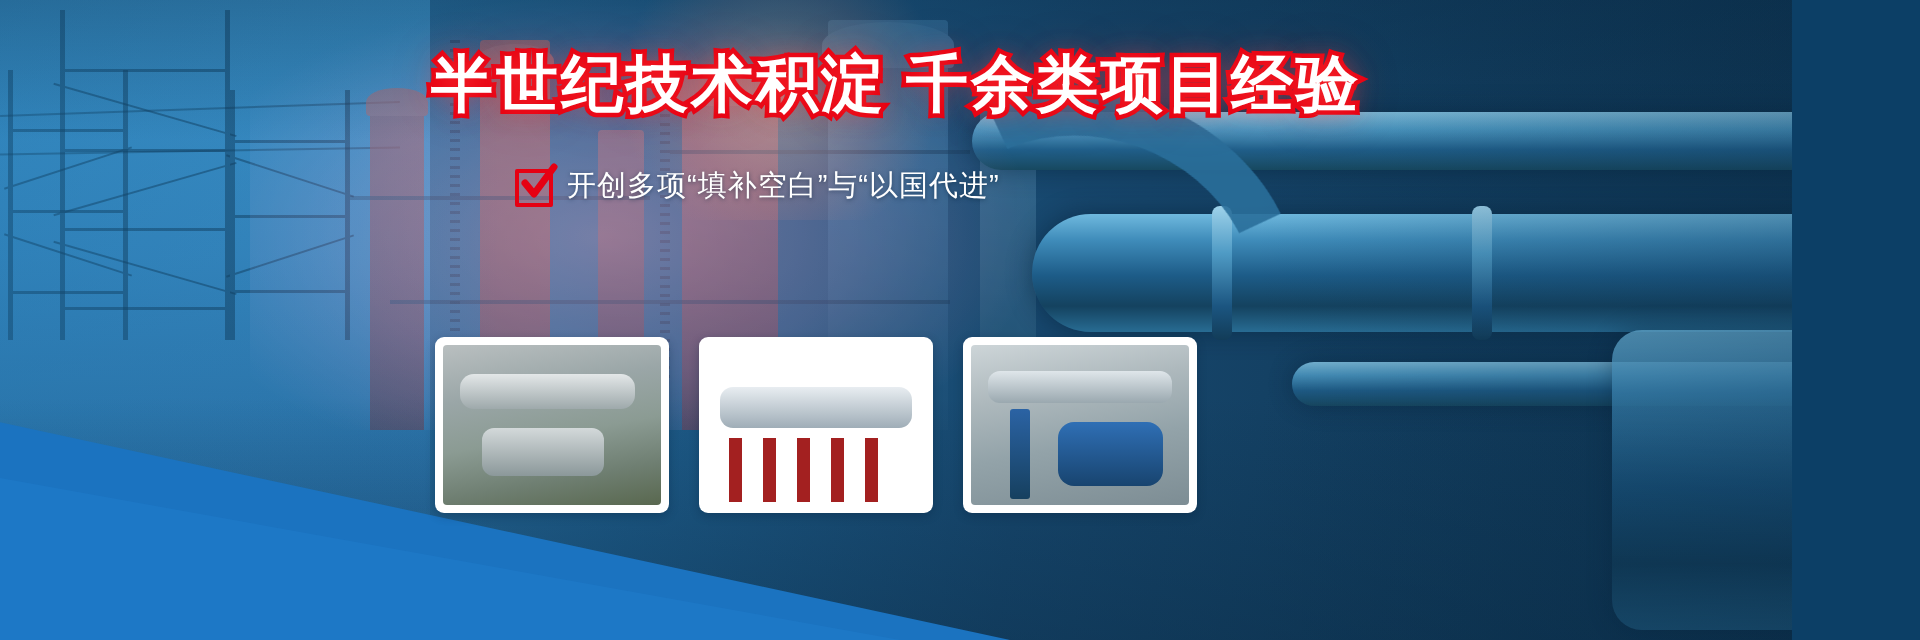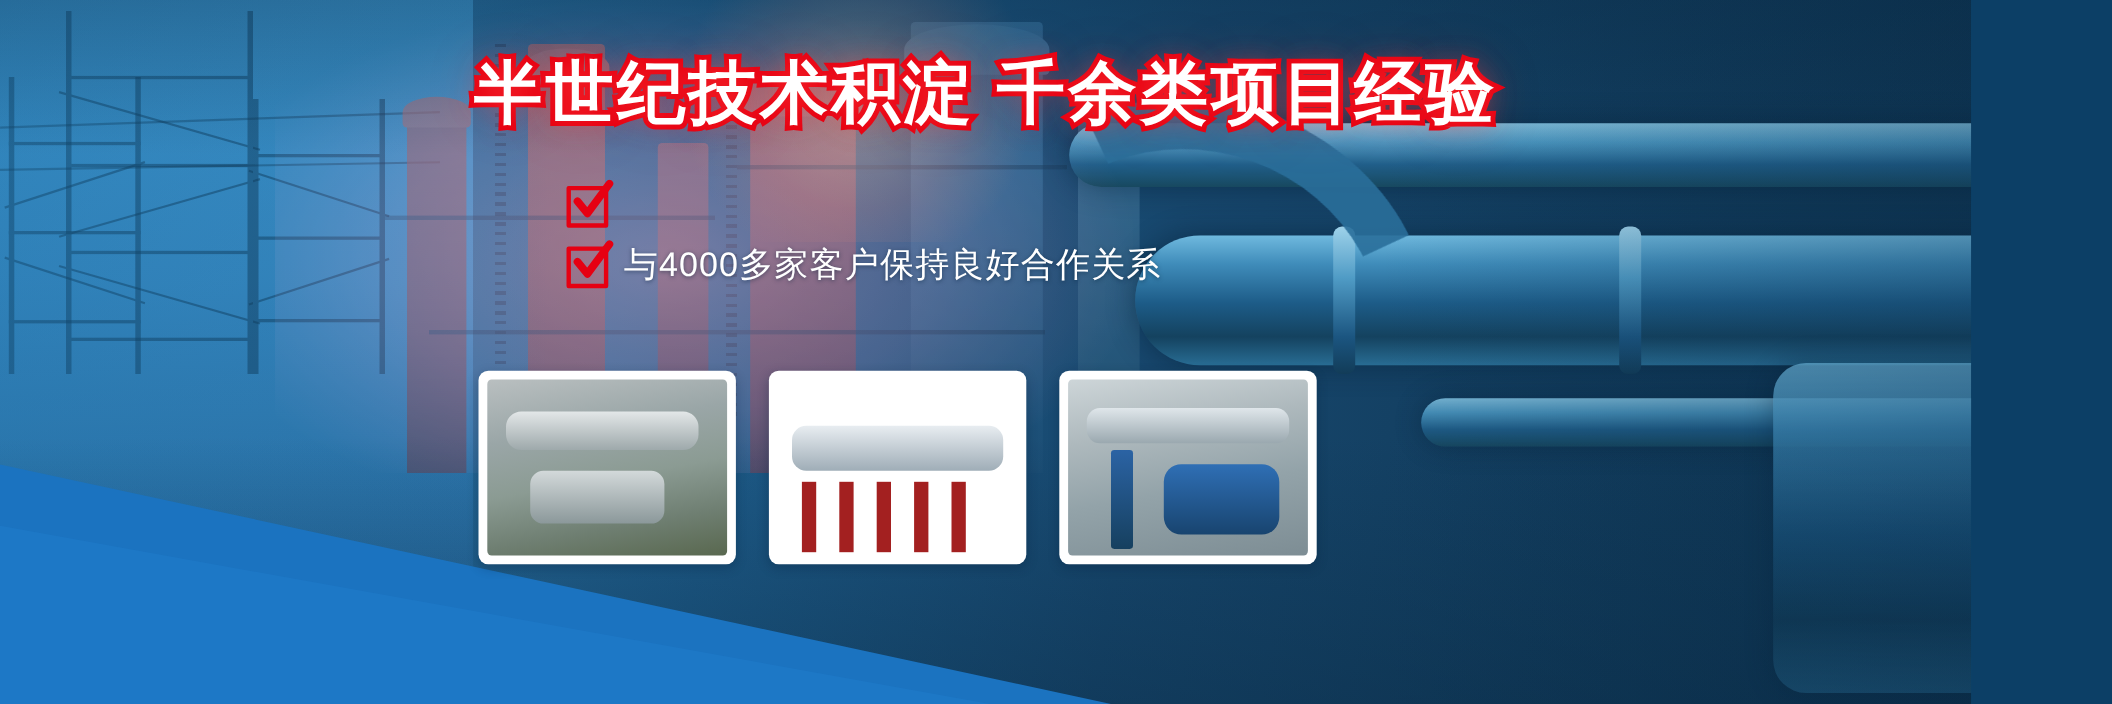--- a/index.html
+++ b/index.html
@@ -220,31 +220,23 @@
     <div class="bullets">
 
 
       <div class="bullet b2">
         <span class="chk">
           <span class="box"></span>
           <svg viewBox="0 0 42 42" aria-hidden="true">
             <path d="M8 20 L17 31 L37 4" fill="none" stroke="#e60012" stroke-width="7" stroke-linecap="round" stroke-linejoin="round"></path>
           </svg>
         </span>
-      </div>
-
-      <div class="bullet b3">
-        <span class="chk">
-          <span class="box"></span>
-          <svg viewBox="0 0 42 42" aria-hidden="true">
-            <path d="M8 20 L17 31 L37 4" fill="none" stroke="#e60012" stroke-width="7" stroke-linecap="round" stroke-linejoin="round"></path>
-          </svg>
-        </span>
-        <span class="btext">与4000多家客户保持良好合作关系</span>
-      </div>
+        <span class="btext">开创多项“填补空白”与“以国代进”</span>
+      </div>
+
 
     </div>
 
     <div class="cards">
       <div class="card">
         <div class="ph ph1"></div>
       </div>
       <div class="card">
         <div class="ph ph2"></div>
       </div>

